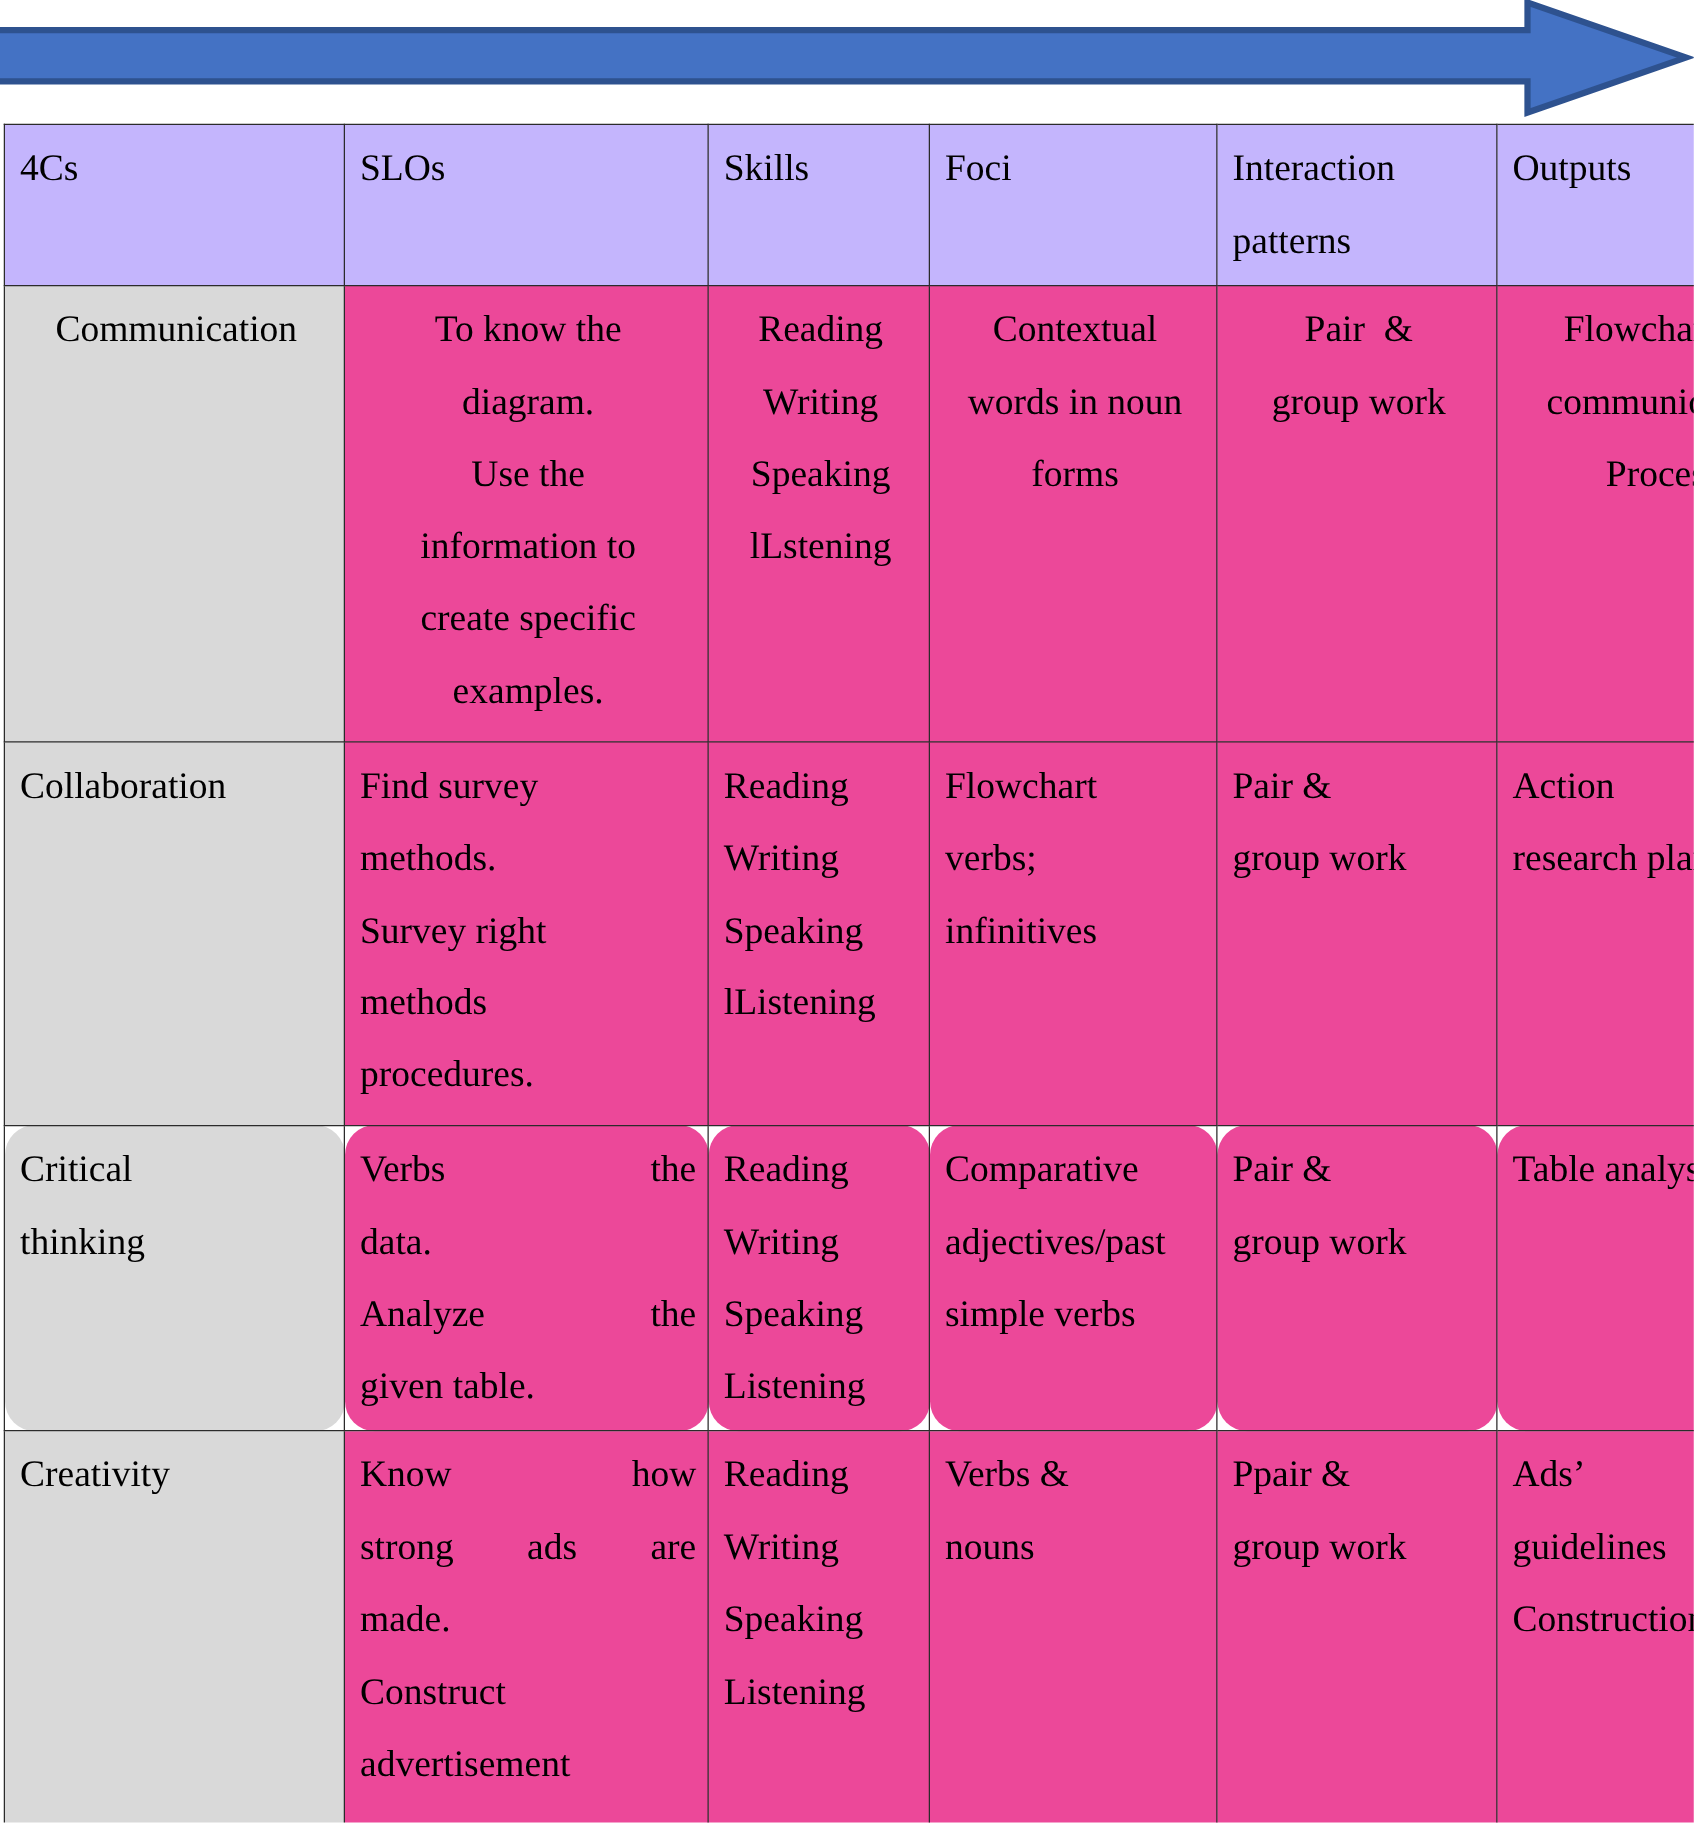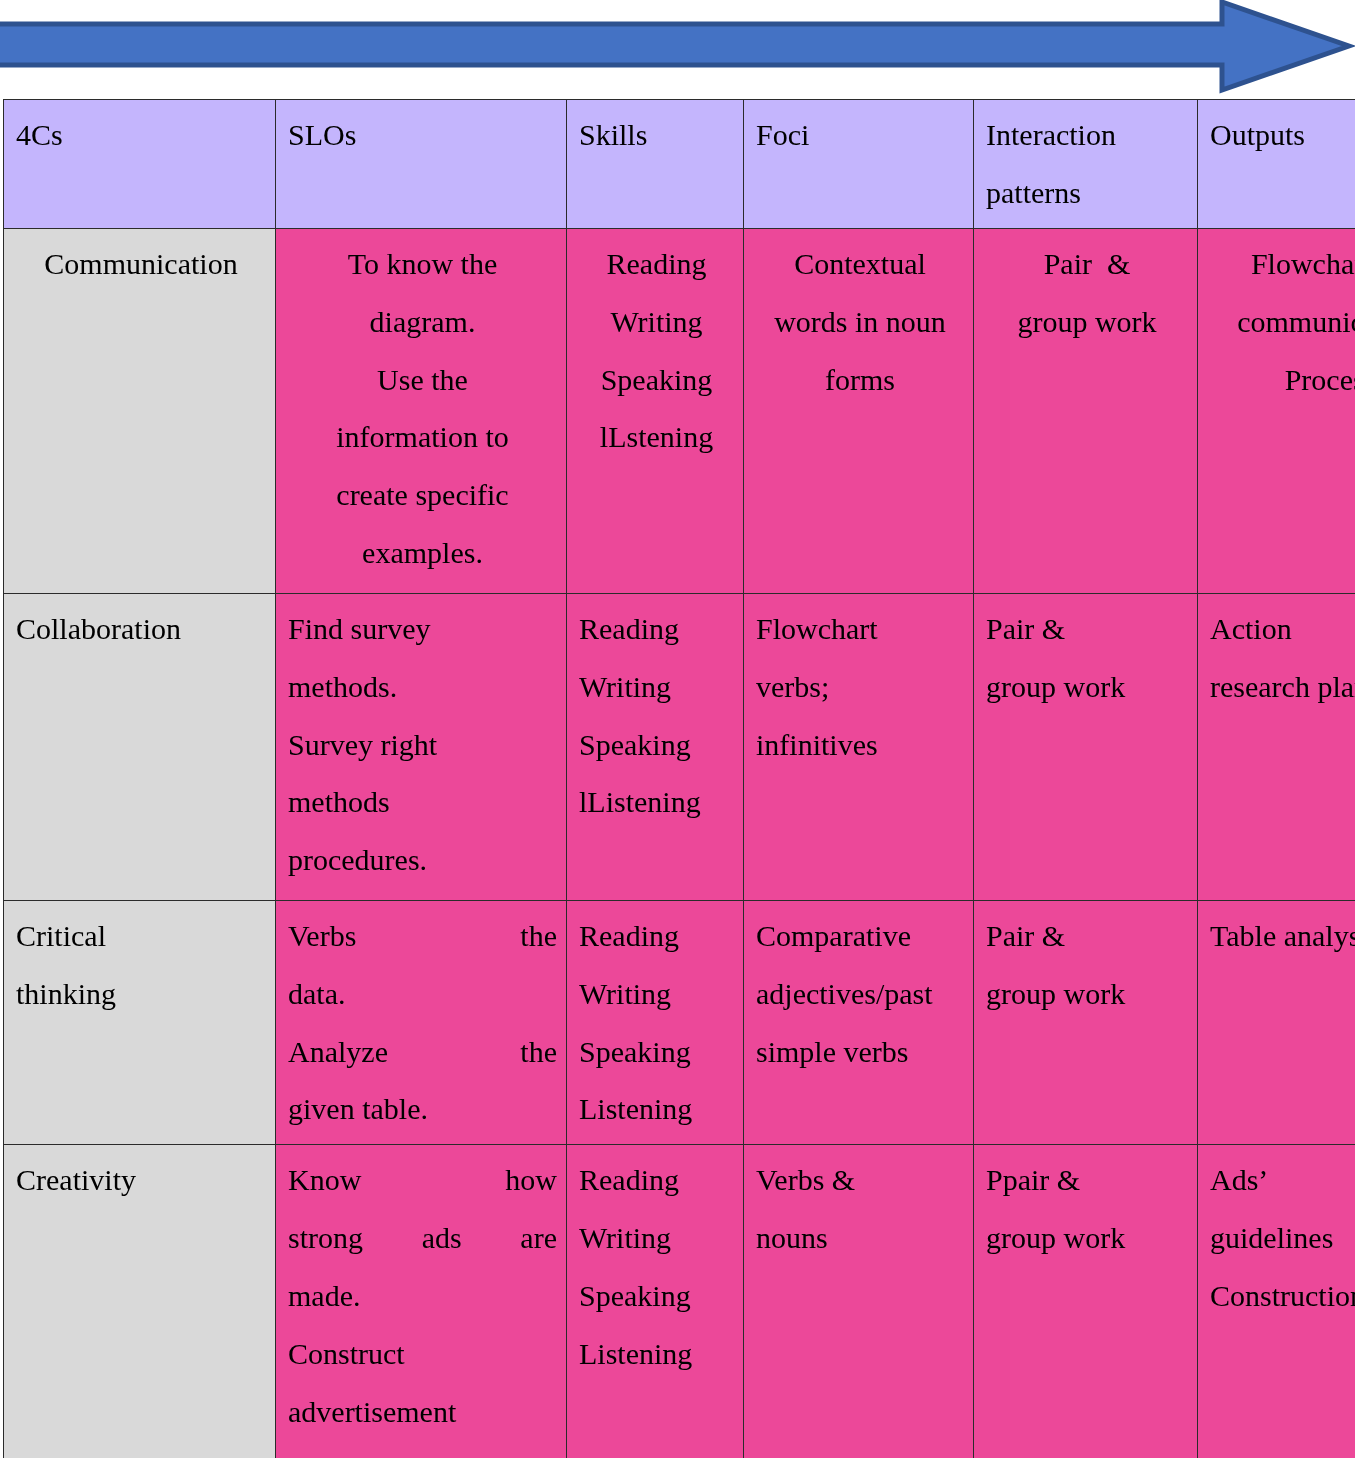--- a/index.html
+++ b/index.html
@@ -77,21 +77,21 @@
   td.justify > .line.j {
     text-align: justify;
     text-align-last: justify;
   }
 
   .line { display: block; white-space: pre-wrap; }
 
   
   tr.r0 td { height: 352px; text-align: center; }
   tr.r1 td { height: 294px; }
-  tr.r2 td { height: 231px; }
+  tr.r2 td { height: 231px; border-radius: 24px; }
   tr.r3 td { height: 352px; }
 </style>
 </head>
 <body>
 
 <div class="arrow-wrap">
   <svg width="1355" height="95" viewBox="0 0 1355 95" xmlns="http://www.w3.org/2000/svg">
     <polygon points="-10,24 1222,24 1222,2 1349,46 1222,90 1222,65 -10,65" fill="#4472C4" stroke="#2E528F" stroke-width="5" stroke-linejoin="miter"></polygon>
   </svg>
 </div>

